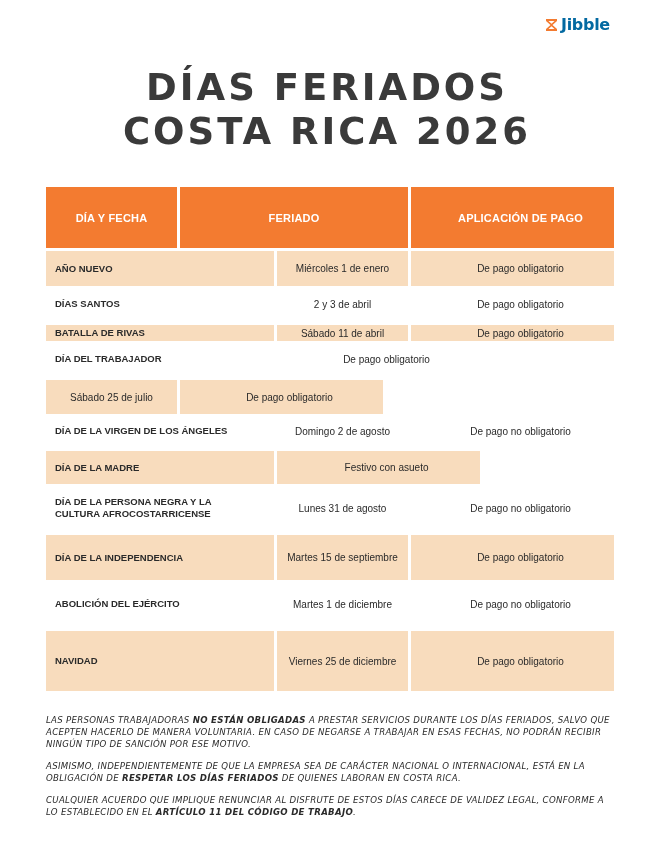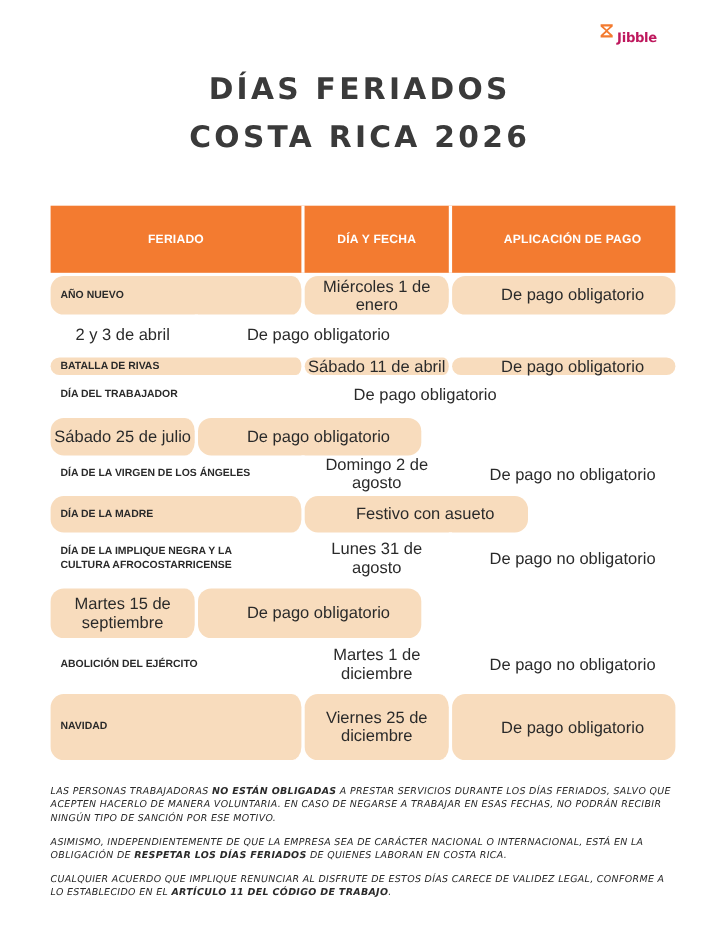--- a/index.html
+++ b/index.html
@@ -1,38 +1,38 @@
 <!DOCTYPE html>
 <html><head>
   <meta charset="utf-8">
   <style>
     * { box-sizing: border-box; margin: 0; padding: 0; }
     html, body { width: 654px; height: 852px; background: #ffffff; overflow: hidden; }
     body { position: relative; font-family: "Liberation Sans", sans-serif; color: #2b2b2b; }
 
     .logo { position: absolute; left: 545px; top: 15px; display: flex; align-items: center; gap: 3px; }
     .logo svg { display: block; }
-    .logo-text { font-family: "DejaVu Sans", sans-serif; font-weight: bold; font-size: 12px; color: #be185d; letter-spacing: -0.3px; margin-top: 12px; }
+    .logo-text { font-family: "DejaVu Sans", sans-serif; font-weight: bold; font-size: 16px; color: #0369a1; letter-spacing: -0.3px; }
 
-    .title { position: absolute; left: 0; width: 654px; text-align: center; font-family: "DejaVu Sans", sans-serif; font-weight: bold; color: #3a3a3a; font-size: 27px; letter-spacing: 3px; }
+    .title { position: absolute; left: 0; width: 654px; text-align: center; font-family: "DejaVu Sans", sans-serif; font-weight: bold; color: #3a3a3a; font-size: 37px; letter-spacing: 3px; }
     .title.l1 { top: 66px; }
     .title.l2 { top: 110px; }
 
     .table { position: absolute; left: 46px; top: 187px; width: 568px; }
     .hdr { display: flex; height: 61px; }
     .hdr .cell { background: #f37b30; color: #ffffff; font-weight: bold; font-size: 11px; letter-spacing: 0.2px; display: flex; align-items: center; justify-content: center; }
     .row { display: flex; }
     .cell { flex: none; border-right: 3px solid #ffffff; display: flex; align-items: center; }
     .cell:last-child { border-right: none; padding-left: 16px; }
     .c1 { width: 231px; }
     .c2 { width: 134px; justify-content: center; text-align: center; }
     .c3 { width: 203px; justify-content: center; text-align: center; }
     .row .c1 { padding-left: 9px; font-weight: bold; font-size: 9.5px; color: #2a2a2a; line-height: 12px; }
-    .row .c2, .row .c3 { font-size: 15px; color: #2a2a2a; }
-    .row.shade .cell { background: #f8dcbd; border-radius: 12px; }
+    .row .c2, .row .c3 { font-size: 10px; color: #2a2a2a; }
+    .row.shade .cell { background: #f8dcbd; }
     .gap { height: 3px; }
 
     .notes { position: absolute; left: 46px; top: 714px; width: 570px; font-family: "DejaVu Sans", sans-serif; font-size: 8.6px; line-height: 12px; color: #2a2a2a; letter-spacing: 0.3px; font-style: italic; }
     .notes p { margin-bottom: 10px; }
     .notes b { font-weight: bold; }
   </style>
 </head>
 <body>
 
 <div class="logo">
@@ -40,32 +40,33 @@
     <path d="M1 1 H12 V3 L7.5 7 L12 11 V13 H1 V11 L5.5 7 L1 3 Z M3.5 3 L6.5 5.8 L9.5 3 Z M3.5 11 H9.5 L6.5 8.3 Z" fill="#f37b30" fill-rule="evenodd"></path>
   </svg>
   <span class="logo-text">Jibble</span>
 </div>
 
 <div class="title l1">DÍAS FERIADOS</div>
 <div class="title l2">COSTA RICA 2026</div>
 
 <div class="table">
   <div class="hdr">
+    <div class="cell c2">DÍA Y FECHA</div>
     <div class="cell c1" style="justify-content:center">FERIADO</div>
-    <div class="cell c2">DÍA Y FECHA</div>
     <div class="cell c3">APLICACIÓN DE PAGO</div>
   </div>
   <div class="gap"></div>
 
   <div class="row shade" style="height:35px">
     <div class="cell c1">AÑO NUEVO</div>
     <div class="cell c2">Miércoles 1 de enero</div>
     <div class="cell c3">De pago obligatorio</div>
   </div>
   <div class="row" style="height:36px">
+    <div class="cell c1">DÍAS SANTOS</div>
     <div class="cell c2">2 y 3 de abril</div>
     <div class="cell c3">De pago obligatorio</div>
   </div>
   <div class="gap"></div>
   <div class="row shade" style="height:16px">
     <div class="cell c1">BATALLA DE RIVAS</div>
     <div class="cell c2">Sábado 11 de abril</div>
     <div class="cell c3">De pago obligatorio</div>
   </div>
   <div class="row" style="height:36px">
@@ -82,28 +83,29 @@
     <div class="cell c2">Domingo 2 de agosto</div>
     <div class="cell c3">De pago no obligatorio</div>
   </div>
   <div class="gap"></div>
   <div class="row shade" style="height:33px">
     <div class="cell c1">DÍA DE LA MADRE</div>
     <div class="cell c3">Festivo con asueto</div>
   </div>
   <div class="row" style="height:48px">
     <div class="cell c1" style="flex-direction:column;align-items:flex-start;justify-content:center">
-      <span>DÍA DE LA IMPLIQUE NEGRA Y LA</span>
+      <span>DÍA DE LA PERSONA NEGRA Y LA</span>
       <span>CULTURA AFROCOSTARRICENSE</span>
     </div>
     <div class="cell c2">Lunes 31 de agosto</div>
     <div class="cell c3">De pago no obligatorio</div>
   </div>
   <div class="gap"></div>
   <div class="row shade" style="height:45px">
+    <div class="cell c1">DÍA DE LA INDEPENDENCIA</div>
     <div class="cell c2">Martes 15 de septiembre</div>
     <div class="cell c3">De pago obligatorio</div>
   </div>
   <div class="row" style="height:48px">
     <div class="cell c1">ABOLICIÓN DEL EJÉRCITO</div>
     <div class="cell c2">Martes 1 de diciembre</div>
     <div class="cell c3">De pago no obligatorio</div>
   </div>
   <div class="gap"></div>
   <div class="row shade" style="height:60px">

